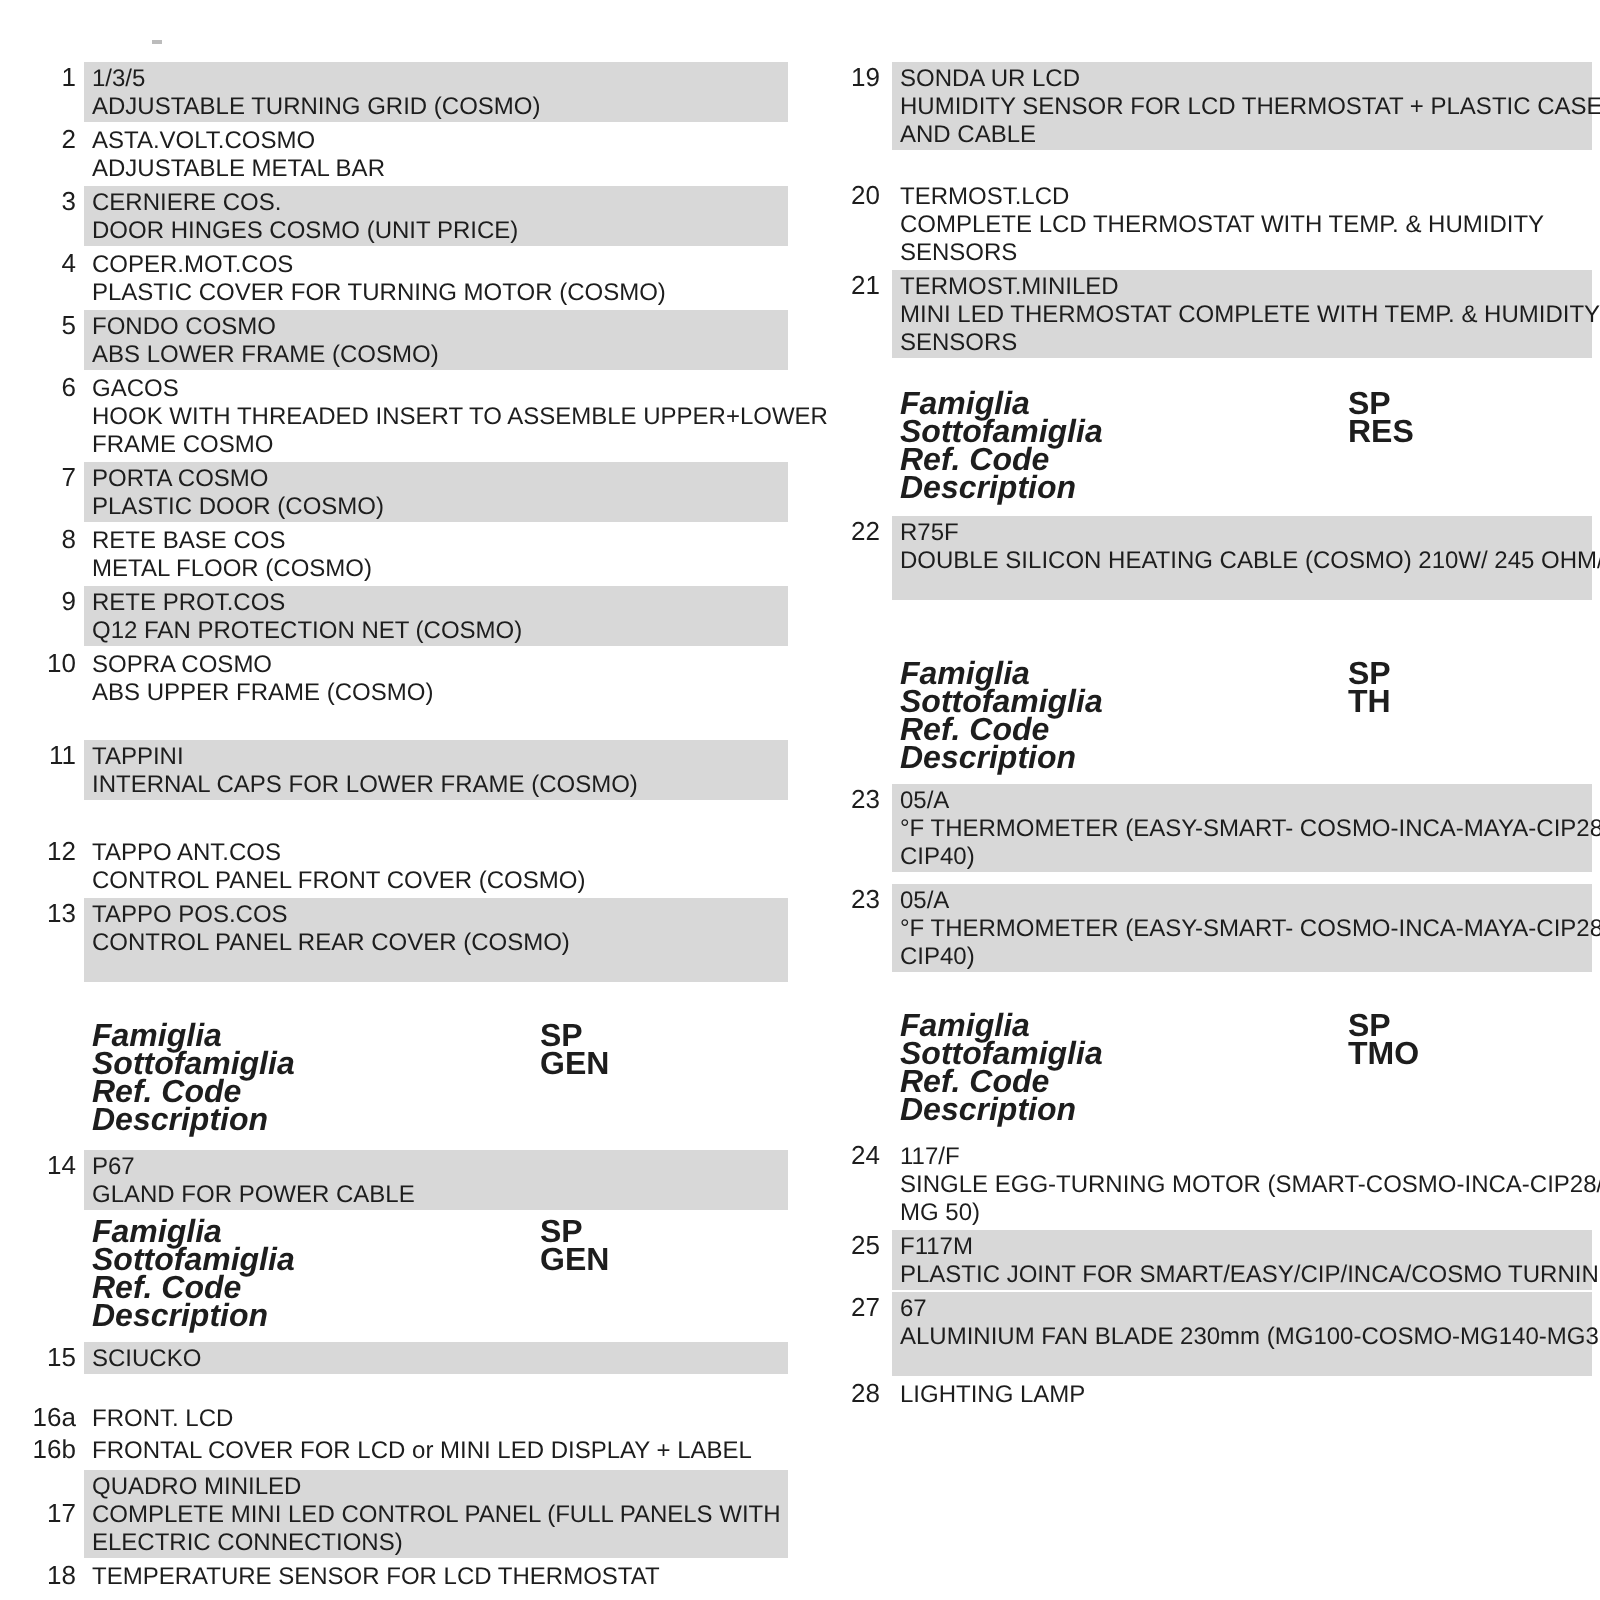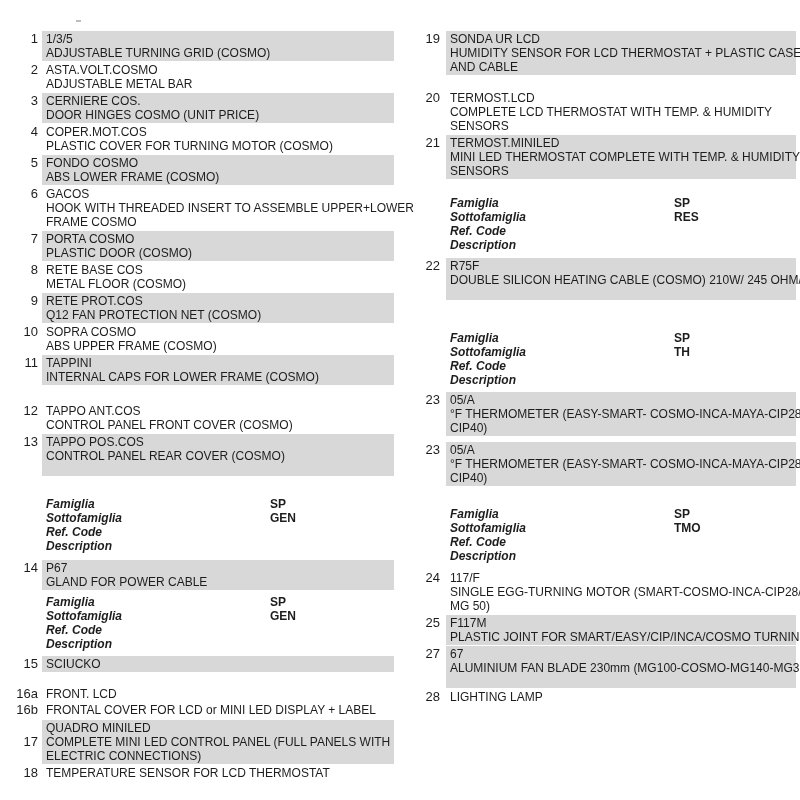--- a/index.html
+++ b/index.html
@@ -42,21 +42,21 @@
   .item-box{
     padding:1px 4px;
     font-size:12px;
     line-height:14px;
   }
   .item-box.shaded{background:var(--shade);}
   .item-box.tall{padding-bottom:13px;}
   .code,.desc{white-space:pre;}
   .family-box{
     padding:1px 0 1px 4px;
-    font-size:12px;
+    font-size:16px;
     line-height:14px;
   }
   .fam-row{display:flex;}
   .fam-label{
     width:224px;flex:0 0 224px;
     font-weight:bold;font-style:italic;
     white-space:pre;
   }
   .fam-value{font-weight:bold;white-space:pre;}
 </style>
@@ -150,21 +150,21 @@
       </div>
       <div class="block-row" style="margin-top: 1px; justify-content: center;">
         <div class="num-cell">10</div>
         <div class="content-cell">
           <div class="item-box">
             <div class="code">SOPRA COSMO</div>
             <div class="desc">ABS UPPER FRAME (COSMO)</div>
           </div>
         </div>
       </div>
-      <div class="block-row" style="margin-top: 1px;">
+      <div class="block-row" style="margin-top: 16px;">
         <div class="num-cell">11</div>
         <div class="content-cell">
           <div class="item-box shaded">
             <div class="code">TAPPINI</div>
             <div class="desc">INTERNAL CAPS FOR LOWER FRAME (COSMO)</div>
           </div>
         </div>
       </div>
       <div class="block-row" style="margin-top: 18px;">
         <div class="num-cell">12</div>

